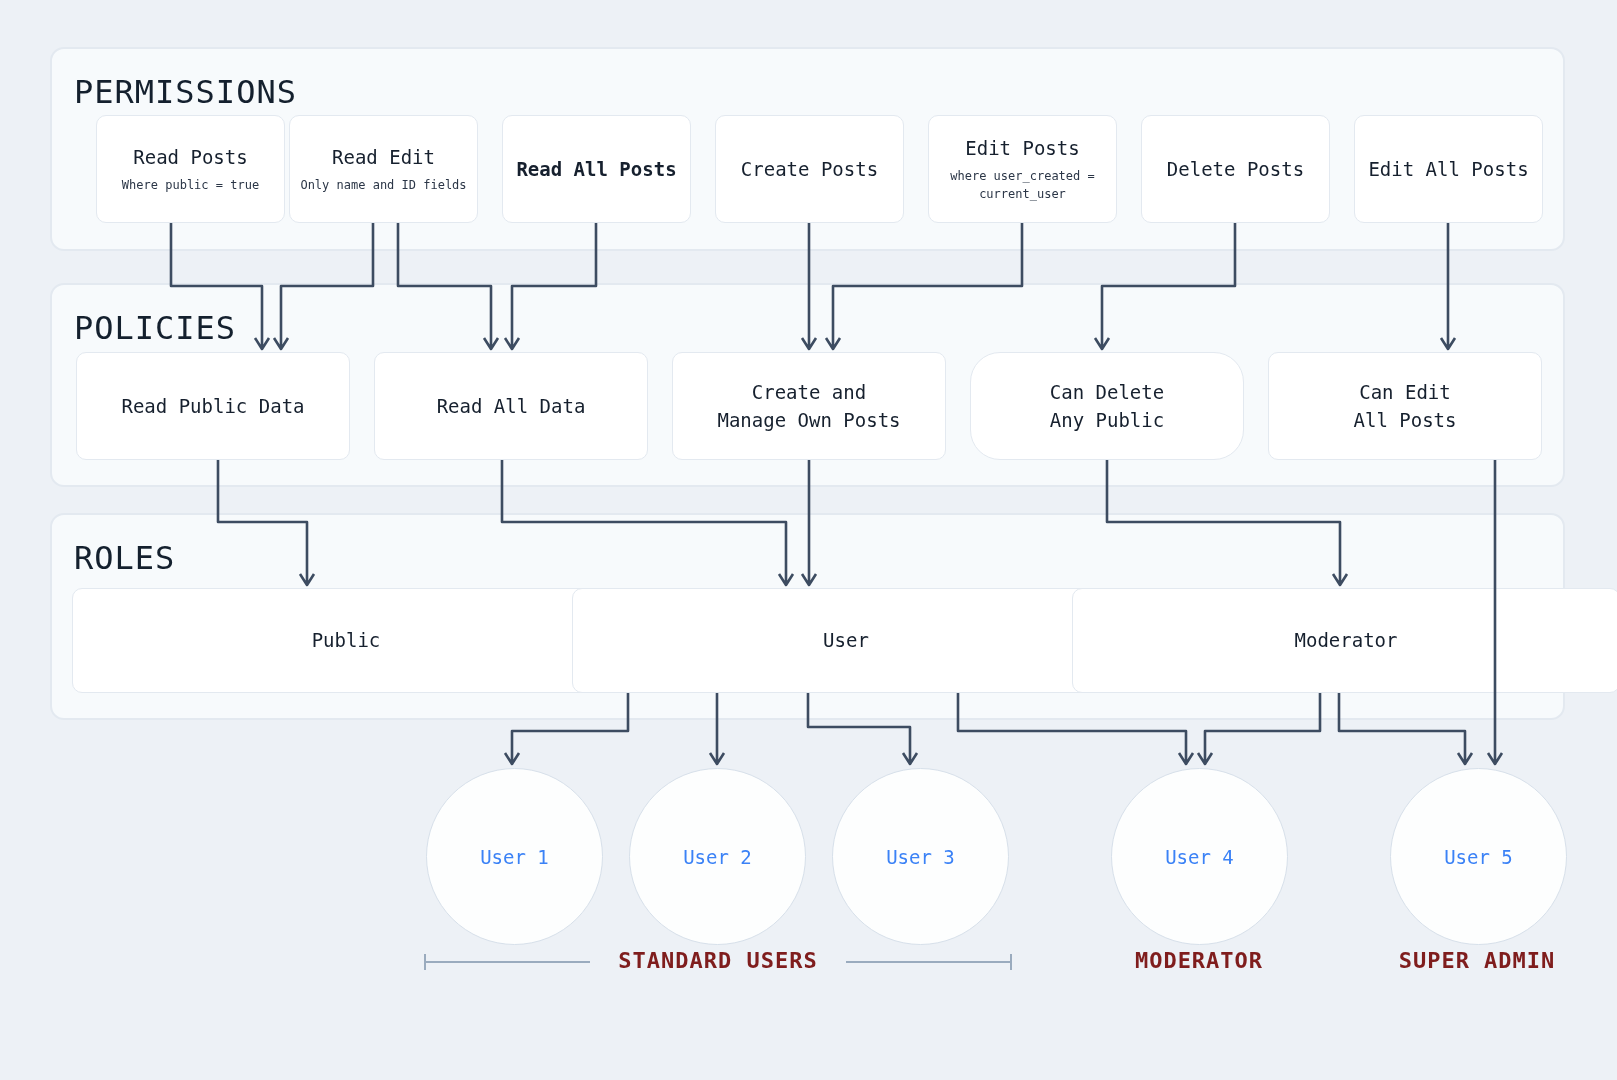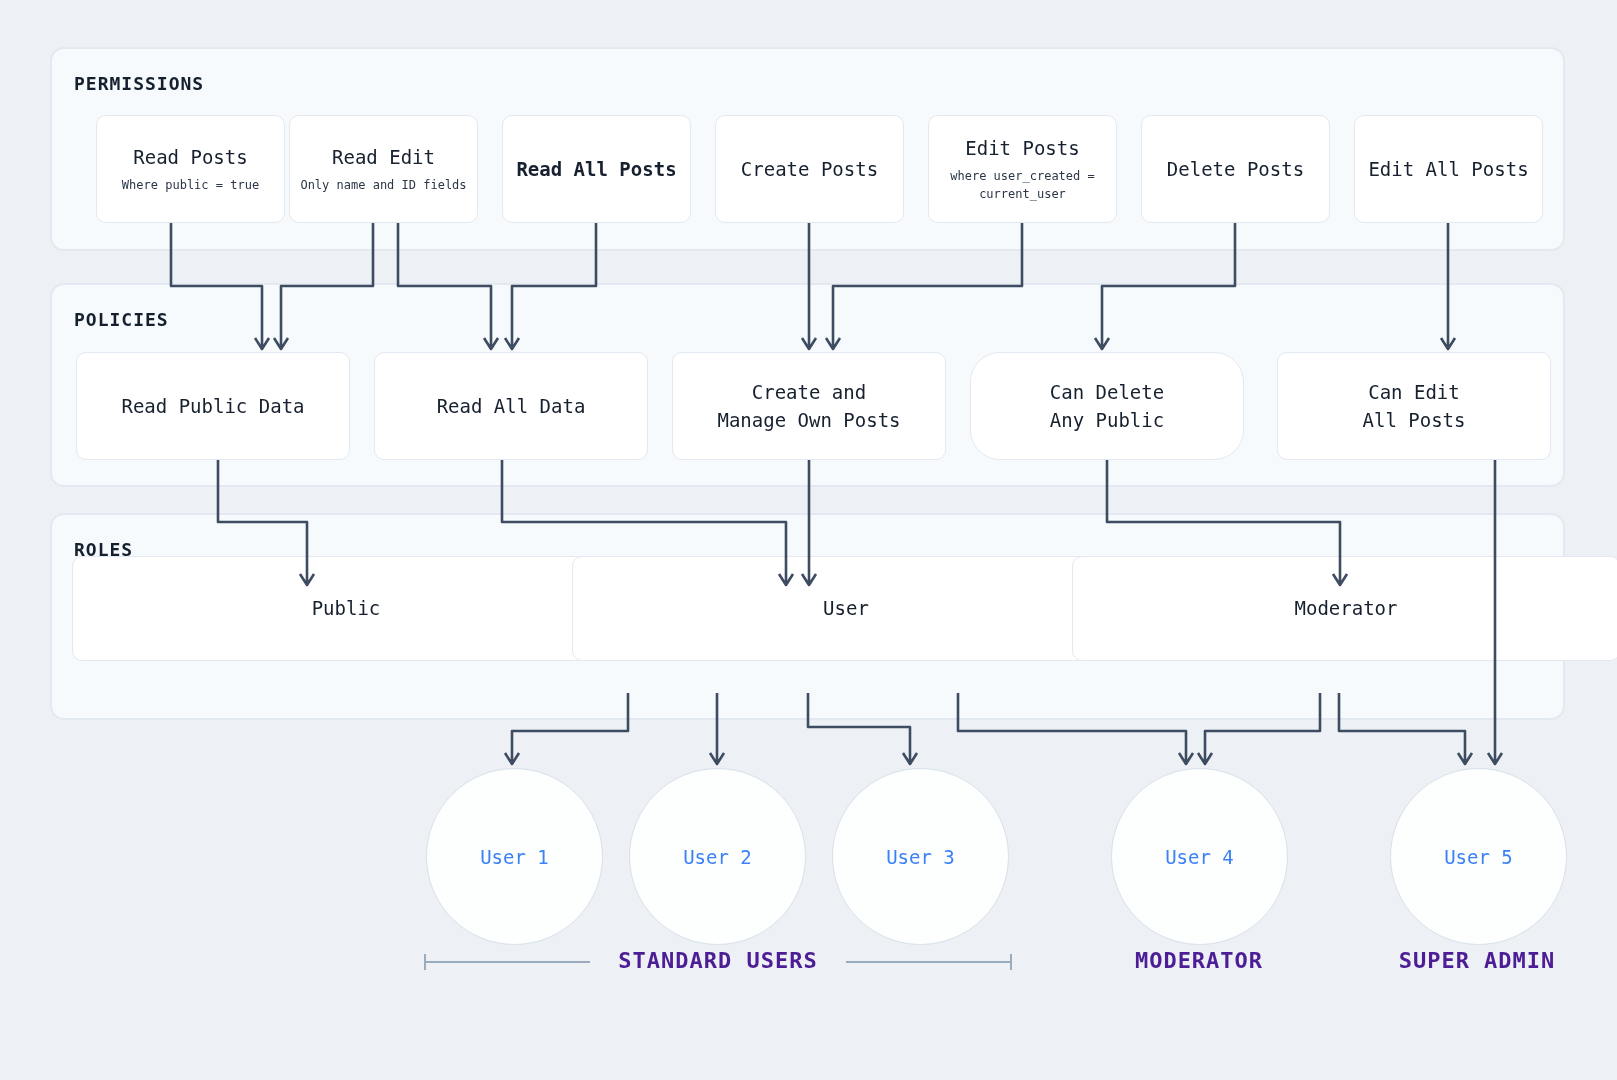--- a/index.html
+++ b/index.html
@@ -18,21 +18,21 @@
     background:#f7fafc;
     border:2px solid #e3e9f0;
     border-radius:14px;
     box-sizing:border-box;
   }
   .panel-permissions{top:47px;height:204px;}
   .panel-policies{top:283px;height:204px;}
   .panel-roles{top:513px;height:207px;}
   .panel-title{
     position:absolute;left:22px;top:24px;
-    font-size:18px;font-weight:bold;letter-spacing:1px;
+    font-size:32px;font-weight:normal;letter-spacing:1px;
     color:#14202e;
   }
 
   
   .node{
     position:absolute;
     background:#ffffff;
     border:1.5px solid #e3e9f0;
     border-radius:10px;
     box-sizing:border-box;
@@ -47,44 +47,44 @@
   .node-title2:empty{display:none;}
 
   
   .pbox{top:115px;height:108px;width:189px;}
   .p1{left:60px;margin-left:36px;}  .p2{left:289px;} .p3{left:502px;font-weight:bold;} .p4{left:715px;}
   .p5{left:928px;} .p6{left:1141px;}.p7{left:1354px;}
 
   
   .polbox{top:352px;height:108px;width:274px;}
   .pol1{left:76px;} .pol2{left:374px;} .pol3{left:672px;}
-  .pol4{left:970px;border-radius:30px;}.pol5{left:1268px;margin-left:9px;}
-
-  
-  .rbox{top:556px;height:105px;width:548px;}
+  .pol4{left:970px;border-radius:30px;}.pol5{left:1268px;}
+
+  
+  .rbox{top:588px;height:105px;width:548px;}
   .r1{left:72px;} .r2{left:572px;} .r3{left:1072px;}
 
   
   .circle{
     position:absolute;top:768px;width:177px;height:177px;
     background:#fdfefe;
     border:1.5px solid #d7e0ea;
     border-radius:50%;
     box-sizing:border-box;
     display:flex;align-items:center;justify-content:center;
     font-size:19px;color:#3b82f6;
   }
   .u1{left:426px;} .u2{left:629px;} .u3{left:832px;} .u4{left:1111px;} .u5{left:1390px;}
 
   
   .footer-label{
     position:absolute;top:948px;
     transform:translateX(-50%);
     font-size:22px;font-weight:bold;letter-spacing:1px;
-    color:#4c1d95;white-space:nowrap;
+    color:#7f1d1d;white-space:nowrap;
   }
   .fl-standard{left:718px;}
   .fl-moderator{left:1199px;}
   .fl-super{left:1477px;}
 
   
   svg.overlay{
     position:absolute;left:0;top:0;
     pointer-events:none;
   }

